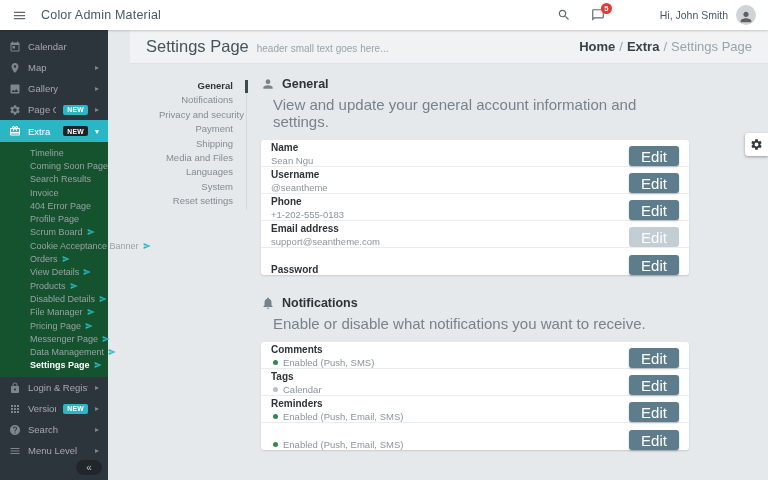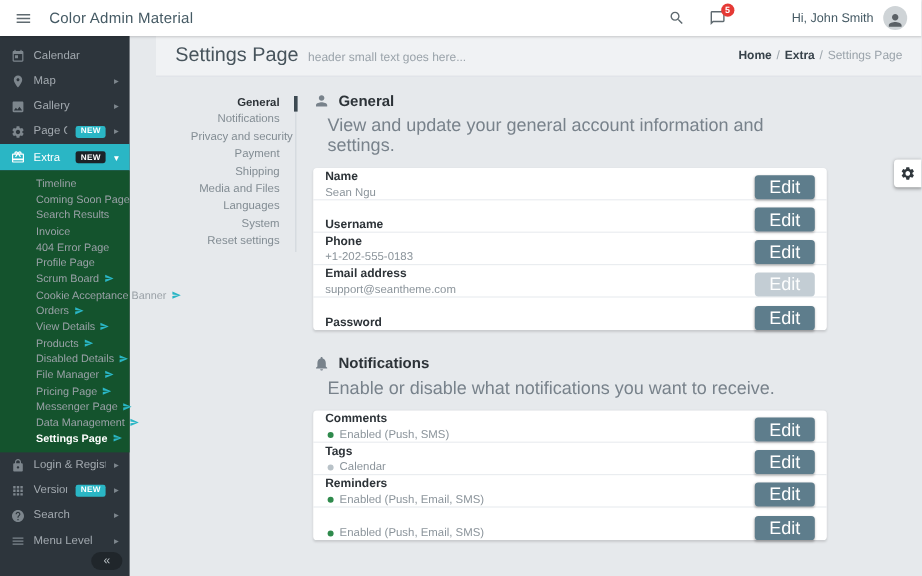--- a/index.html
+++ b/index.html
@@ -53,21 +53,21 @@
     border-radius:3px 0 0 3px; box-shadow:0 1px 3px rgba(0,0,0,.35); display:flex;
     align-items:center; justify-content:center; z-index:40; cursor:pointer; }
   .theme-toggle svg { width:13px; height:13px; fill:#30373c; }
 
   
   .main { position:absolute; top:30px; left:130px; right:0; bottom:0; background:#e6e9ec; }
   .page-header { height:34px; display:flex; align-items:center; padding:0 16px;
     background:#f0f2f4; border-bottom:1px solid #dee2e6; }
   .page-title { font-size:16.5px; color:#46535b; font-weight:400; }
   .page-subtitle { font-size:10px; color:#9aa3aa; margin-left:8px; padding-top:3px; }
-  .breadcrumb { margin-left:auto; font-size:10px; color:#9aa3aa; display:flex; gap:4px;
+  .breadcrumb { margin-left:auto; font-size:13px; color:#9aa3aa; display:flex; gap:4px;
     align-items:center; }
   .crumb-strong { color:#37424a; font-weight:bold; cursor:pointer; }
   .crumb-muted { color:#9aa3aa; }
 
   .content { display:flex; padding:13px 0 0 29px; }
   .settings-nav { width:74px; text-align:right; font-size:9.5px; line-height:14.4px;
     color:#828c93; flex:none; padding-top:2px; }
   .settings-nav .nav-item { cursor:pointer; white-space:nowrap; }
   .settings-nav .nav-item.active { color:#2d3338; font-weight:bold; }
   .nav-divider { width:1px; background:#d3d8dc; margin:3px 14px 0 13px; height:130px;
@@ -384,20 +384,21 @@
           <div class="row">
             <div class="row-text">
               <div class="row-label">Name</div>
               <div class="row-value">Sean Ngu</div>
             </div>
             <button class="edit-btn">Edit</button>
           </div>
           <div class="row">
             <div class="row-text">
               <div class="row-label">Username</div>
+              <div class="row-value">@seantheme</div>
             </div>
             <button class="edit-btn">Edit</button>
           </div>
           <div class="row">
             <div class="row-text">
               <div class="row-label">Phone</div>
               <div class="row-value">+1-202-555-0183</div>
             </div>
             <button class="edit-btn">Edit</button>
           </div>

